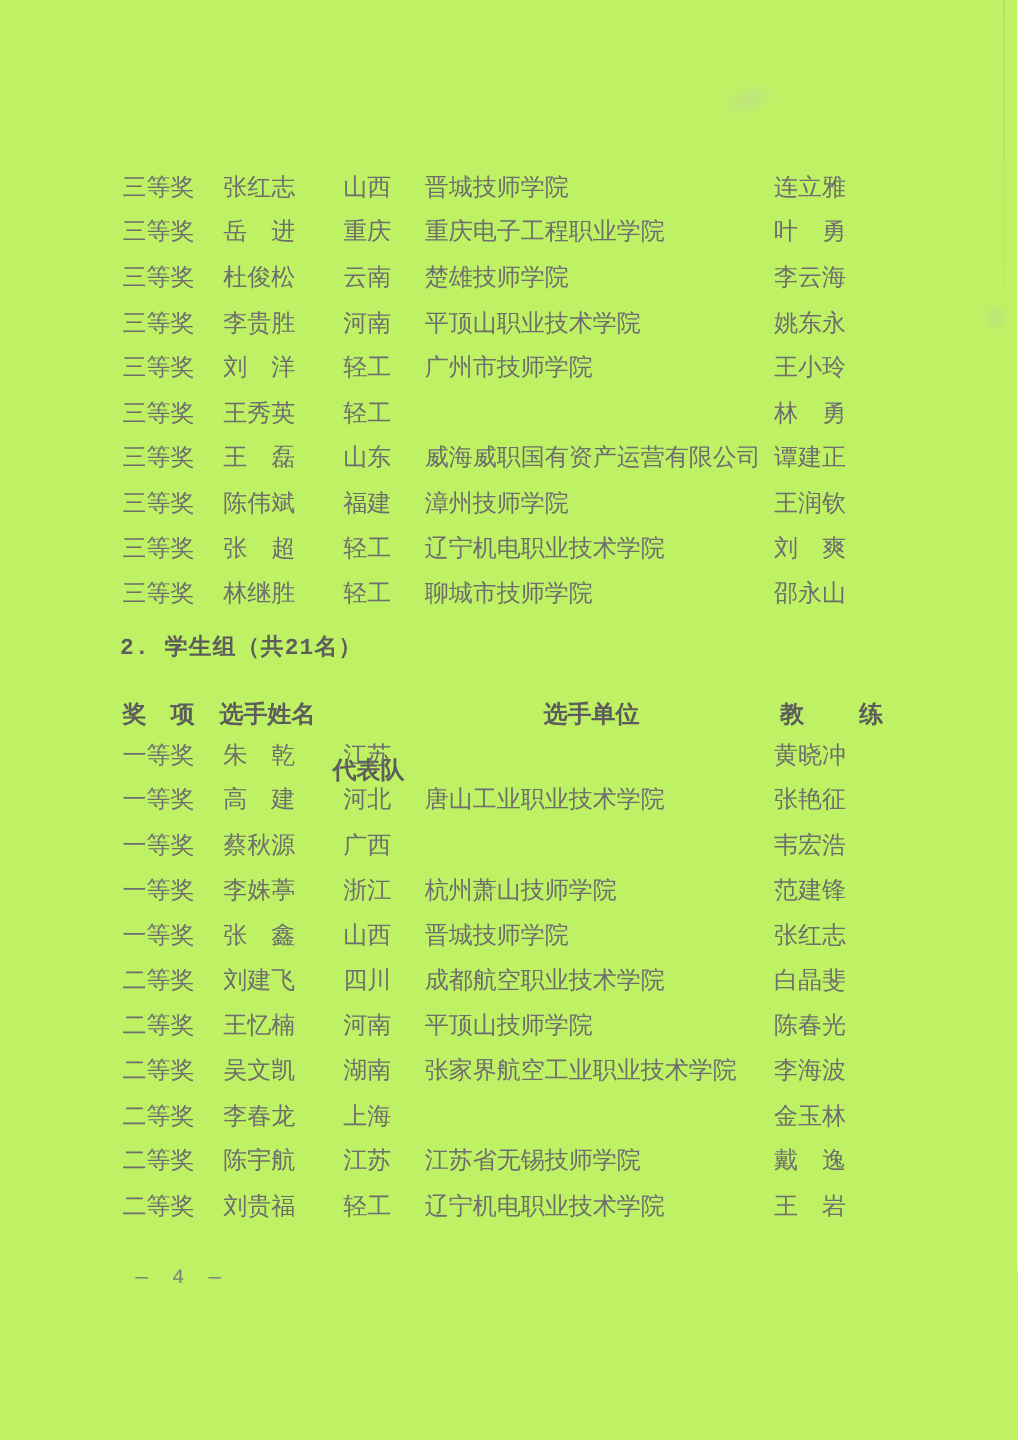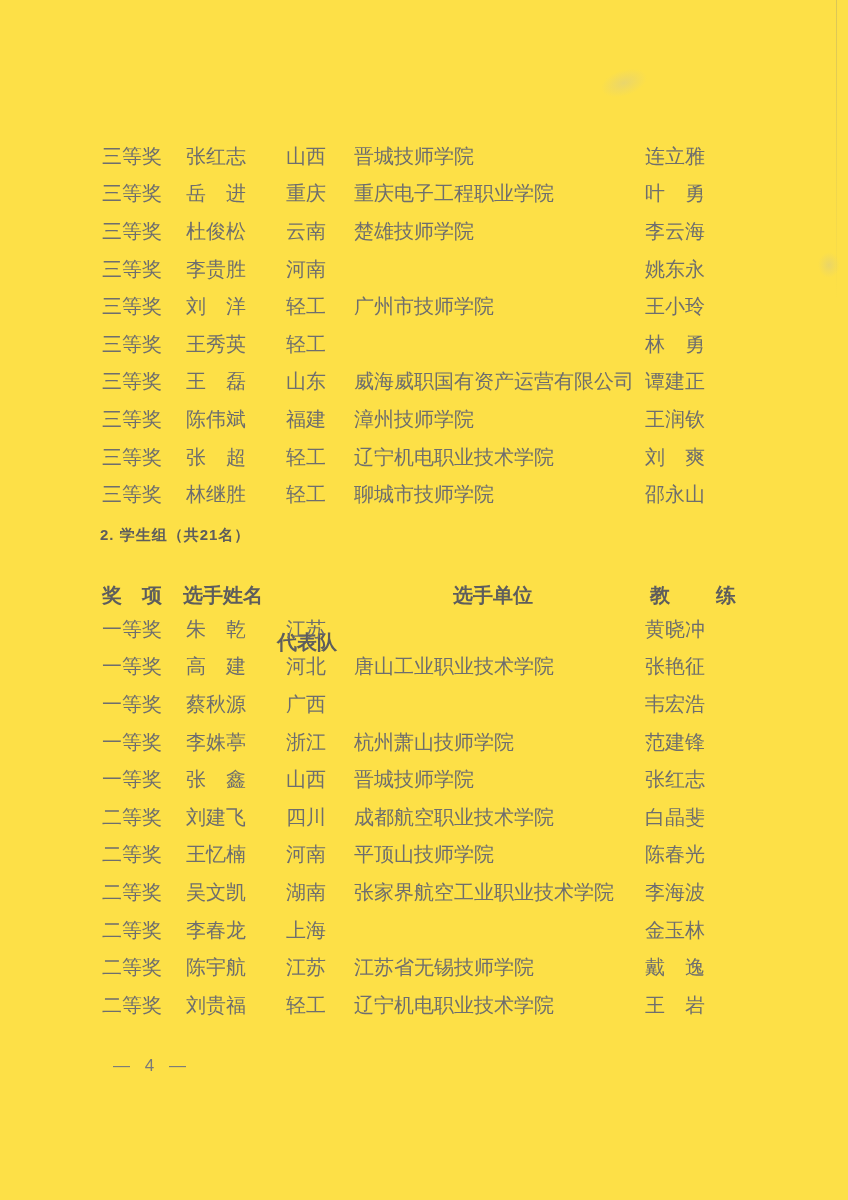--- a/index.html
+++ b/index.html
@@ -1,21 +1,21 @@
 <!DOCTYPE html>
 <html lang="zh"><head>
 <meta charset="utf-8">
 <style>
   html, body { margin: 0; padding: 0; background: #ffffff; }
   .page {
     position: relative;
     width: 848px;
     height: 1200px;
-    background: #fde047;
-    font-family: Liberation Sans, sans-serif;
+    background: #bef264;
+    font-family: Liberation Mono, monospace;
     color: #6e6e6e;
     overflow: hidden;
   }
   
   .edge-line {
     position: absolute;
     left: 836px; top: 0;
     width: 1px; height: 300px;
     background: linear-gradient(to bottom, rgba(130,130,130,0.28), rgba(130,130,130,0.0));
   }
@@ -48,21 +48,21 @@
   }
   .c.award { left: 102px; }
   .c.name  { left: 186px; }
   .c.team  { left: 286px; }
   .c.unit  { left: 354px; }
   .c.coach { left: 645px; }
 
   .section-title {
     position: absolute;
     left: 100px; top: 526px;
-    font-size: 15px;
+    font-size: 19px;
     font-weight: bold;
     color: #5d5d5d;
     white-space: nowrap;
     letter-spacing: 1px;
   }
 
   .header-row { position: absolute; left: 0; top: 577px; width: 764px; height: 36px; }
   .h {
     position: absolute;
     top: 50%;
@@ -115,20 +115,21 @@
     <span class="c award">三等奖</span>
     <span class="c name">杜俊松</span>
     <span class="c team">云南</span>
     <span class="c unit">楚雄技师学院</span>
     <span class="c coach">李云海</span>
   </div>
       <div class="row">
     <span class="c award">三等奖</span>
     <span class="c name">李贵胜</span>
     <span class="c team">河南</span>
+    <span class="c unit">平顶山职业技术学院</span>
     <span class="c coach">姚东永</span>
   </div>
       <div class="row">
     <span class="c award">三等奖</span>
     <span class="c name">刘　洋</span>
     <span class="c team">轻工</span>
     <span class="c unit">广州市技师学院</span>
     <span class="c coach">王小玲</span>
   </div>
       <div class="row">

